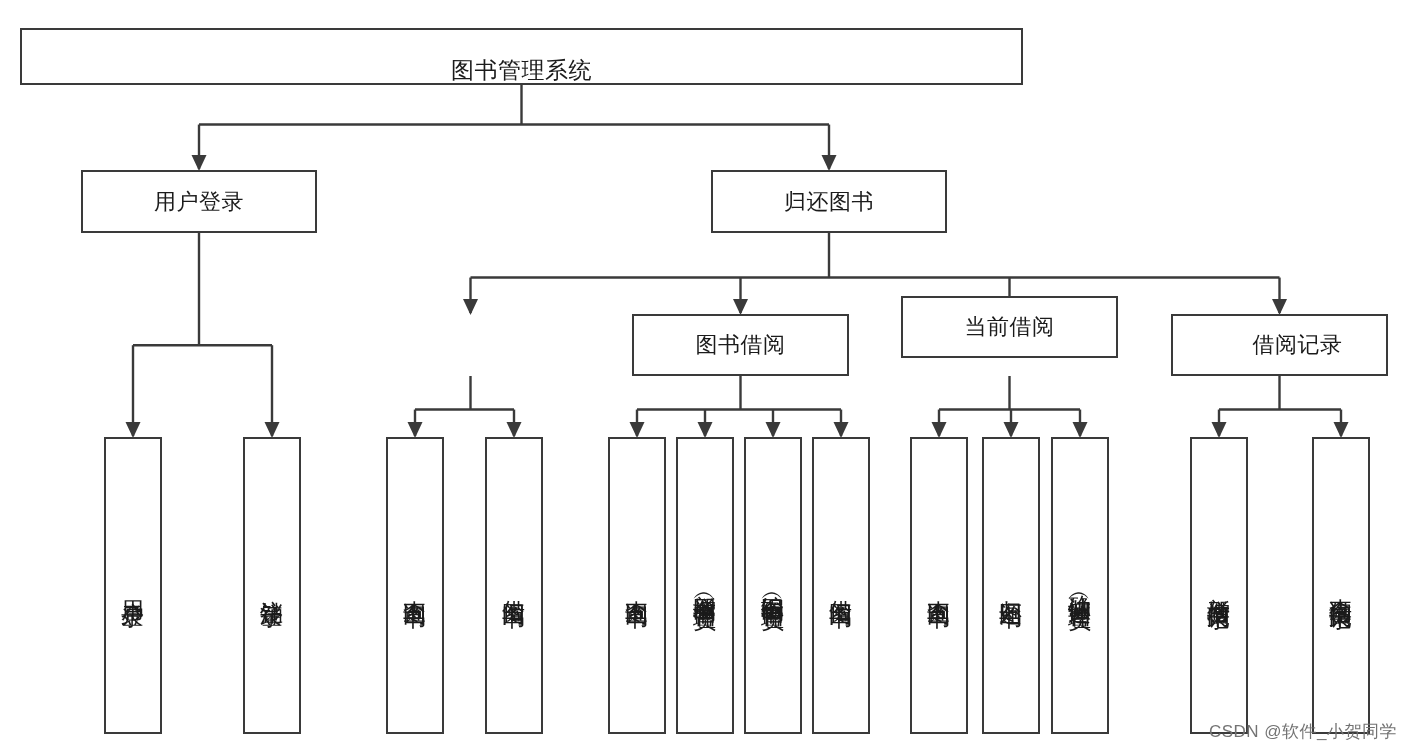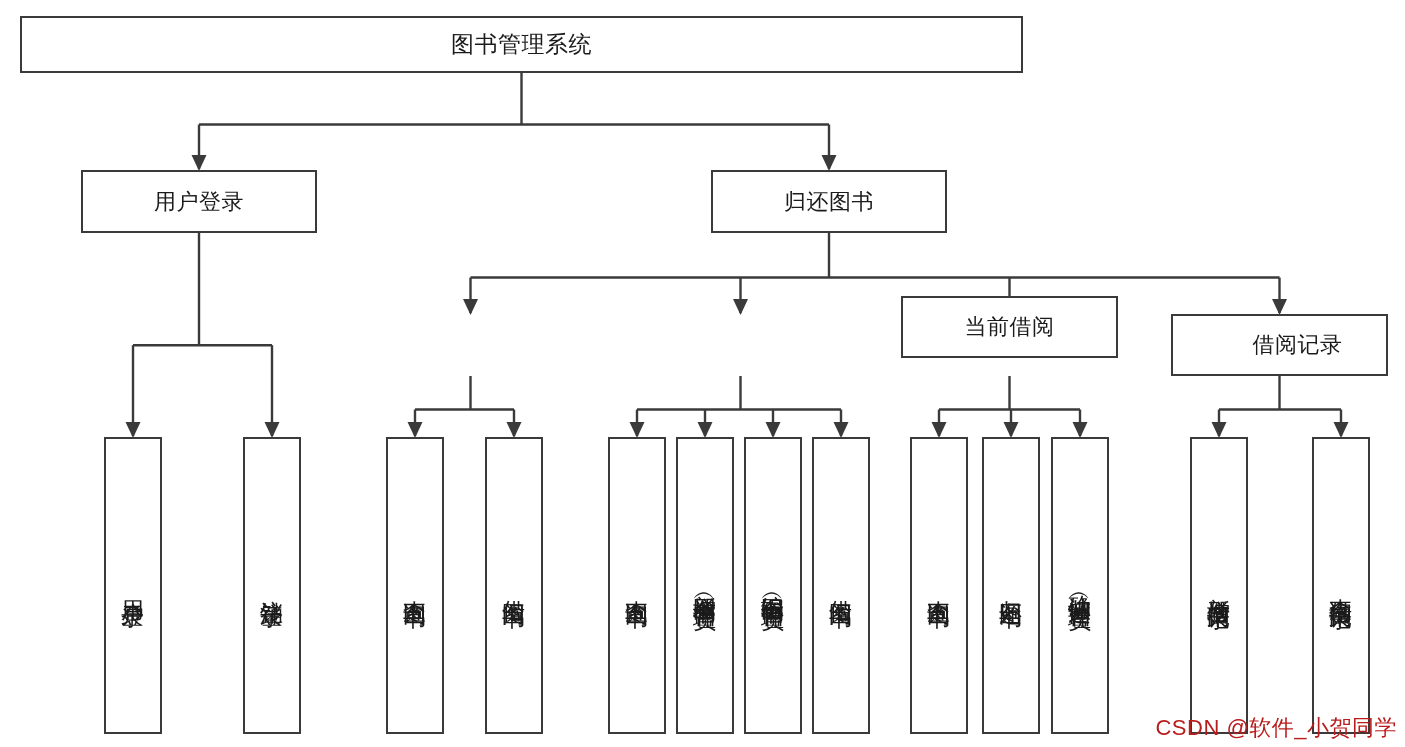--- a/index.html
+++ b/index.html
@@ -67,22 +67,22 @@
     stroke-width: 2.4;
     fill: none;
   }
   .arrow-head {
     fill: #3a3a3a;
   }
   #watermark {
     position: absolute;
     right: 8px;
     bottom: 4px;
-    font-size: 22px;
-    color: #b91c1c;
+    font-size: 17px;
+    color: #737373;
     letter-spacing: 0.5px;
     white-space: nowrap;
   }
 </style>
 </head>
 <body>
 
 <div id="diagram-root">
 
   <svg class="connectors" viewBox="0 0 1405 747" id="connector-svg">
@@ -133,31 +133,34 @@
       <path d="M 1080 409.55 L 1080 436" class="conn-line"></path>
       <polygon points="1072.5,422 1087.5,422 1080,438" class="arrow-head"></polygon>
       <path d="M 1279.5 376 L 1279.5 409.55" class="conn-line"></path>
       <path d="M 1219 409.55 L 1341 409.55" class="conn-line"></path>
       <path d="M 1219 409.55 L 1219 436" class="conn-line"></path>
       <polygon points="1211.5,422 1226.5,422 1219,438" class="arrow-head"></polygon>
       <path d="M 1341 409.55 L 1341 436" class="conn-line"></path>
       <polygon points="1333.5,422 1348.5,422 1341,438" class="arrow-head"></polygon>
     </svg>
 
-  <div class="node root horizontal" id="node-root" style="left: 20px; top: 16px; width: 1003px; height: 57px;">
+  <div class="node root horizontal" id="node-root" style="left: 20px; top: 28px; width: 1003px; height: 57px; align-items: flex-end;">
     <span class="node-label">图书管理系统</span>
   </div>
 
   <div class="node horizontal" id="node-l2_0" style="left: 81px; top: 170px; width: 236px; height: 63px;">
     <span class="node-label">用户登录</span>
   </div>
   <div class="node horizontal" id="node-l2_1" style="left: 711px; top: 170px; width: 236px; height: 63px;">
     <span class="node-label">归还图书</span>
   </div>
 
+  <div class="node horizontal" id="node-l3_1" style="left: 632px; top: 314px; width: 217px; height: 62px;">
+    <span class="node-label">图书借阅</span>
+  </div>
   <div class="node horizontal" id="node-l3_2" style="left: 901px; top: 296px; width: 217px; height: 62px;">
     <span class="node-label">当前借阅</span>
   </div>
   <div class="node horizontal" id="node-l3_3" style="left: 1171px; top: 314px; width: 217px; height: 62px; padding-left: 36px;">
     <span class="node-label">借阅记录</span>
   </div>
 
   <div class="node vertical" id="node-leaf_0" style="left: 104px; top: 437px; width: 58px; height: 297px;">
     <span class="node-label">用户登录</span>
   </div>

